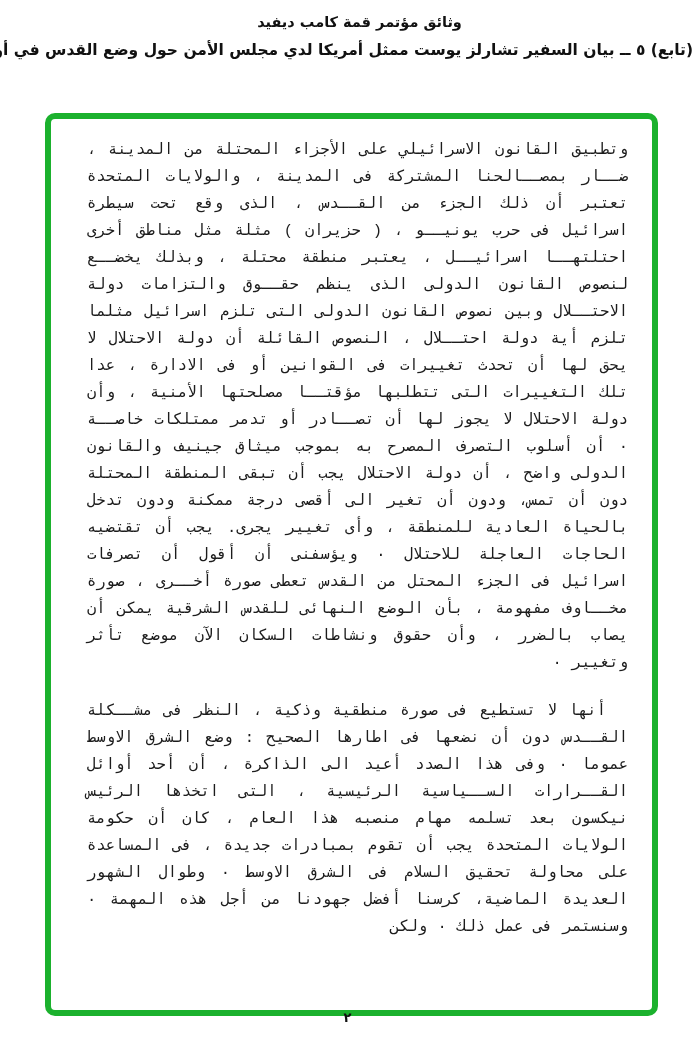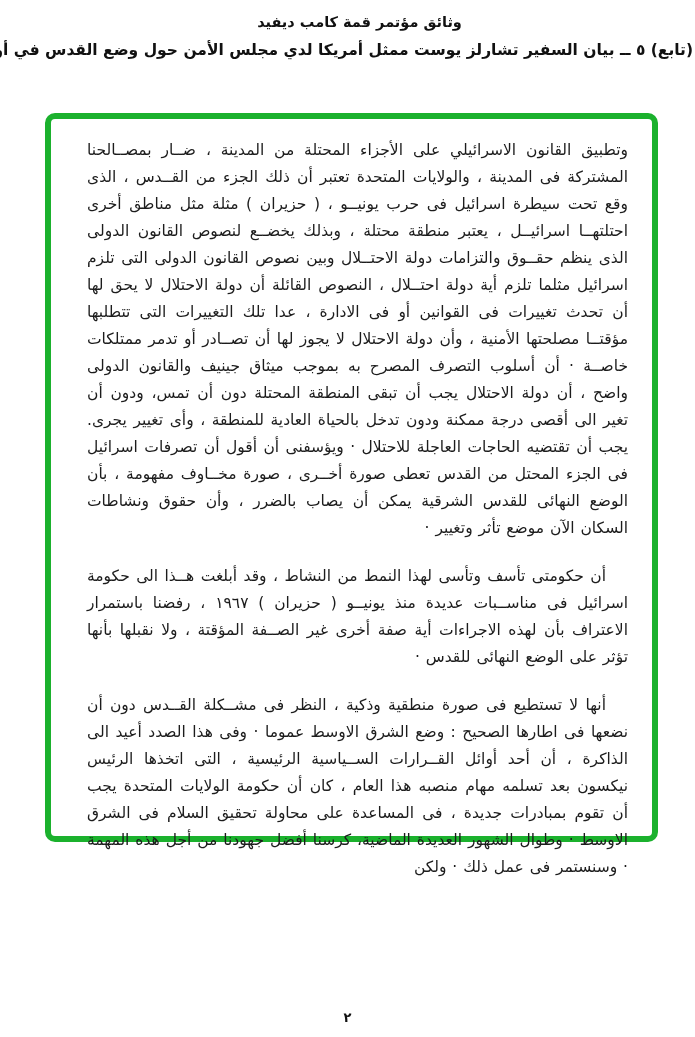--- a/index.html
+++ b/index.html
@@ -44,25 +44,26 @@
     font-size: 10.5px;
     font-weight: bold;
     color: #161616;
     white-space: nowrap;
   }
   .document-frame {
     position: absolute;
     top: 113px;
     left: 45px;
     width: 613px;
-    height: 729px;
+    height: 903px;
     border: 6px solid #1bb12d;
     border-radius: 10px;
     background: #ffffff;
     padding: 18px 24px 10px 36px;
+    font-family: Liberation Mono, monospace;
   }
   .doc-paragraph {
     font-size: 15.5px;
     line-height: 27px;
     text-align: justify;
     color: #1c1c1c;
     word-spacing: 1px;
     margin-bottom: 21px;
   }
   .doc-paragraph.indent {
@@ -84,19 +85,18 @@
 
 <div class="page">
 
   <div class="header">
     <div class="header-title">وثائق مؤتمر قمة كامب ديفيد</div>
     <div class="header-subtitle">(تابع) ٥ ــ بيان السفير تشارلز يوست ممثل أمريكا لدي مجلس الأمن حول وضع القدس في أول يوليه ١٩٦٩</div>
   </div>
 
   <div class="document-frame">
     <p class="doc-paragraph">وتطبيق القانون الاسرائيلي على الأجزاء المحتلة من المدينة ، ضــار بمصــالحنا المشتركة فى المدينة ، والولايات المتحدة تعتبر أن ذلك الجزء من القــدس ، الذى وقع تحت سيطرة اسرائيل فى حرب يونيــو ، ( حزيران ) مثلة مثل مناطق أخرى احتلتهــا اسرائيــل ، يعتبر منطقة محتلة ، وبذلك يخضــع لنصوص القانون الدولى الذى ينظم حقــوق والتزامات دولة الاحتــلال وبين نصوص القانون الدولى التى تلزم اسرائيل مثلما تلزم أية دولة احتــلال ، النصوص القائلة أن دولة الاحتلال لا يحق لها أن تحدث تغييرات فى القوانين أو فى الادارة ، عدا تلك التغييرات التى تتطلبها مؤقتــا مصلحتها الأمنية ، وأن دولة الاحتلال لا يجوز لها أن تصــادر أو تدمر ممتلكات خاصــة · أن أسلوب التصرف المصرح به بموجب ميثاق جينيف والقانون الدولى واضح ، أن دولة الاحتلال يجب أن تبقى المنطقة المحتلة دون أن تمس، ودون أن تغير الى أقصى درجة ممكنة ودون تدخل بالحياة العادية للمنطقة ، وأى تغيير يجرى. يجب أن تقتضيه الحاجات العاجلة للاحتلال · ويؤسفنى أن أقول أن تصرفات اسرائيل فى الجزء المحتل من القدس تعطى صورة أخــرى ، صورة مخــاوف مفهومة ، بأن الوضع النهائى للقدس الشرقية يمكن أن يصاب بالضرر ، وأن حقوق ونشاطات السكان الآن موضع تأثر وتغيير ·</p>
-    <p class="doc-paragraph indent">أن حكومتى تأسف وتأسى لهذا النمط من النشاط ، وقد أبلغت هــذا الى حكومة اسرائيل فى مناســبات عديدة منذ يونيــو ( حزيران ) ١٩٦٧ ، رفضنا باستمرار الاعتراف بأن لهذه الاجراءات أية صفة أخرى غير الصــفة المؤقتة ، ولا نقبلها بأنها تؤثر على الوضع النهائى للقدس ·</p>
     <p class="doc-paragraph indent">أنها لا تستطيع فى صورة منطقية وذكية ، النظر فى مشــكلة القــدس دون أن نضعها فى اطارها الصحيح : وضع الشرق الاوسط عموما · وفى هذا الصدد أعيد الى الذاكرة ، أن أحد أوائل القــرارات الســياسية الرئيسية ، التى اتخذها الرئيس نيكسون بعد تسلمه مهام منصبه هذا العام ، كان أن حكومة الولايات المتحدة يجب أن تقوم بمبادرات جديدة ، فى المساعدة على محاولة تحقيق السلام فى الشرق الاوسط · وطوال الشهور العديدة الماضية، كرسنا أفضل جهودنا من أجل هذه المهمة · وسنستمر فى عمل ذلك · ولكن</p>
   </div>
 
   <div class="page-number">٢</div>
 
 </div>
 
 </body></html>

